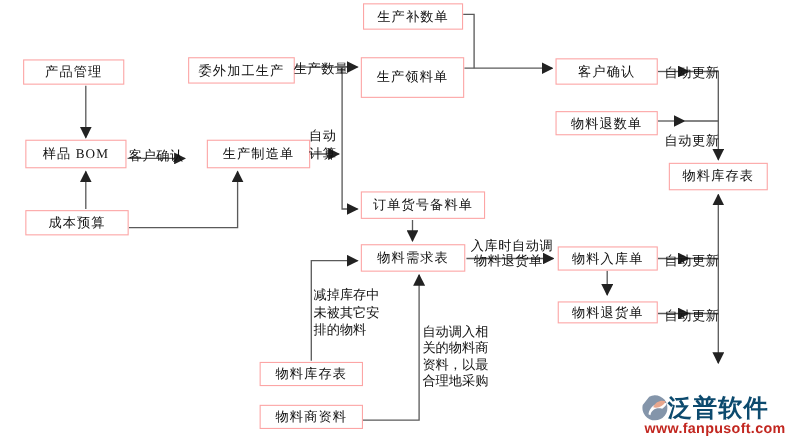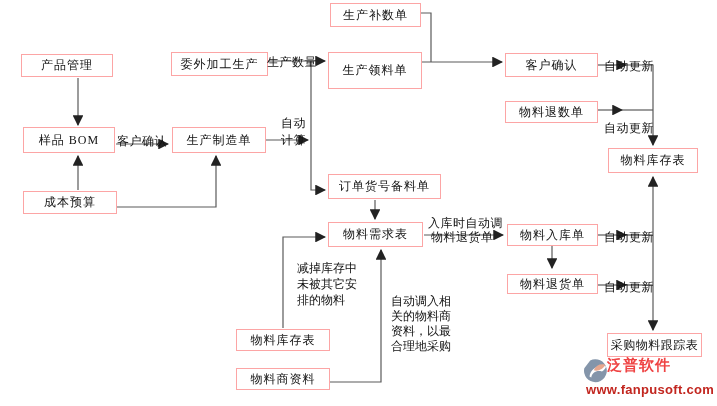--- a/index.html
+++ b/index.html
@@ -10,26 +10,26 @@
   .wires { position:absolute; left:0; top:0; width:717px; height:406px; }
   .node {
     position:absolute; box-sizing:border-box; background:#fff;
     border:1px solid #fca5a5; display:flex; align-items:center; justify-content:center;
     font-size:12px; letter-spacing:1px; color:#111; white-space:nowrap;font-family:Liberation Serif, serif;
   }
   .lbl {
     position:absolute; font-size:12px; letter-spacing:0.5px; color:#111; white-space:nowrap;
   }
   .note {
-    position:absolute; font-size:12px; color:#111; line-height:16px; white-space:nowrap;padding-left:12px;
+    position:absolute; font-size:12px; color:#111; line-height:16px; white-space:nowrap;
   }
-  .note.center { text-align:center; line-height:15px; }
+  .note.center { text-align:right; line-height:15px; }
   .logo-brand {
-    position:absolute; left:607px; top:356px; font-size:15px; font-weight:bold;
-    color:#ef4444; letter-spacing:1px; font-family:"Liberation Sans",sans-serif; white-space:nowrap;
+    position:absolute; left:607px; top:356px; font-size:22px; font-weight:bold;
+    color:#0c4a6e; letter-spacing:1px; font-family:"Liberation Sans",sans-serif; white-space:nowrap;
   }
   .logo-url {
     position:absolute; left:586px; top:382px; font-size:13px; font-weight:bold;
     color:#c2261f; letter-spacing:0.3px; font-family:Liberation Sans, sans-serif; white-space:nowrap;
   }
   .logo-icon { position:absolute; left:583px; top:359px; }
 </style>
 </head>
 <body>
 
@@ -84,33 +84,32 @@
       <polyline points="283,328 283,237 325,237" marker-end="url(#ar)"></polyline>
 
       <polyline points="330,382 381,382 381,250" marker-end="url(#ar)"></polyline>
     </g>
   </svg>
 
   <div class="node" style="left:21px;top:54px;width:92px;height:23px">产品管理</div>
   <div class="node" style="left:23px;top:127px;width:92px;height:26px">样品 BOM</div>
   <div class="node" style="left:23px;top:191px;width:94px;height:23px">成本预算</div>
   <div class="node" style="left:171px;top:52px;width:97px;height:24px">委外加工生产</div>
-  <div class="node" style="left:172px;top:127px;width:94px;height:26px">生产制造单</div>
+  <div class="node" style="left:188px;top:127px;width:94px;height:26px">生产制造单</div>
   <div class="node" style="left:330px;top:3px;width:91px;height:24px">生产补数单</div>
   <div class="node" style="left:328px;top:52px;width:94px;height:37px">生产领料单</div>
   <div class="node" style="left:328px;top:174px;width:113px;height:25px">订单货号备料单</div>
   <div class="node" style="left:328px;top:222px;width:95px;height:25px">物料需求表</div>
   <div class="node" style="left:236px;top:329px;width:94px;height:22px">物料库存表</div>
   <div class="node" style="left:236px;top:368px;width:94px;height:22px">物料商资料</div>
   <div class="node" style="left:505px;top:53px;width:93px;height:24px">客户确认</div>
   <div class="node" style="left:505px;top:101px;width:93px;height:22px">物料退数单</div>
   <div class="node" style="left:608px;top:148px;width:90px;height:25px">物料库存表</div>
   <div class="node" style="left:507px;top:224px;width:91px;height:22px">物料入库单</div>
   <div class="node" style="left:507px;top:274px;width:91px;height:20px">物料退货单</div>
-  <div class="node" style="left:607px;top:333px;width:95px;height:24px;letter-spacing:0.5px">采购物料跟踪表</div>
 
   <div class="lbl" style="left:117px;top:133px">客户确认</div>
   <div class="lbl" style="left:267px;top:54px">生产数量</div>
   <div class="lbl" style="left:281px;top:115px">自动</div>
   <div class="lbl" style="left:281px;top:132px">计算</div>
   <div class="lbl" style="left:604px;top:58px">自动更新</div>
   <div class="lbl" style="left:604px;top:120px">自动更新</div>
   <div class="lbl" style="left:604px;top:229px">自动更新</div>
   <div class="lbl" style="left:604px;top:279px">自动更新</div>
   <div class="lbl" style="left:428px;top:215px">入库时自动调</div>

